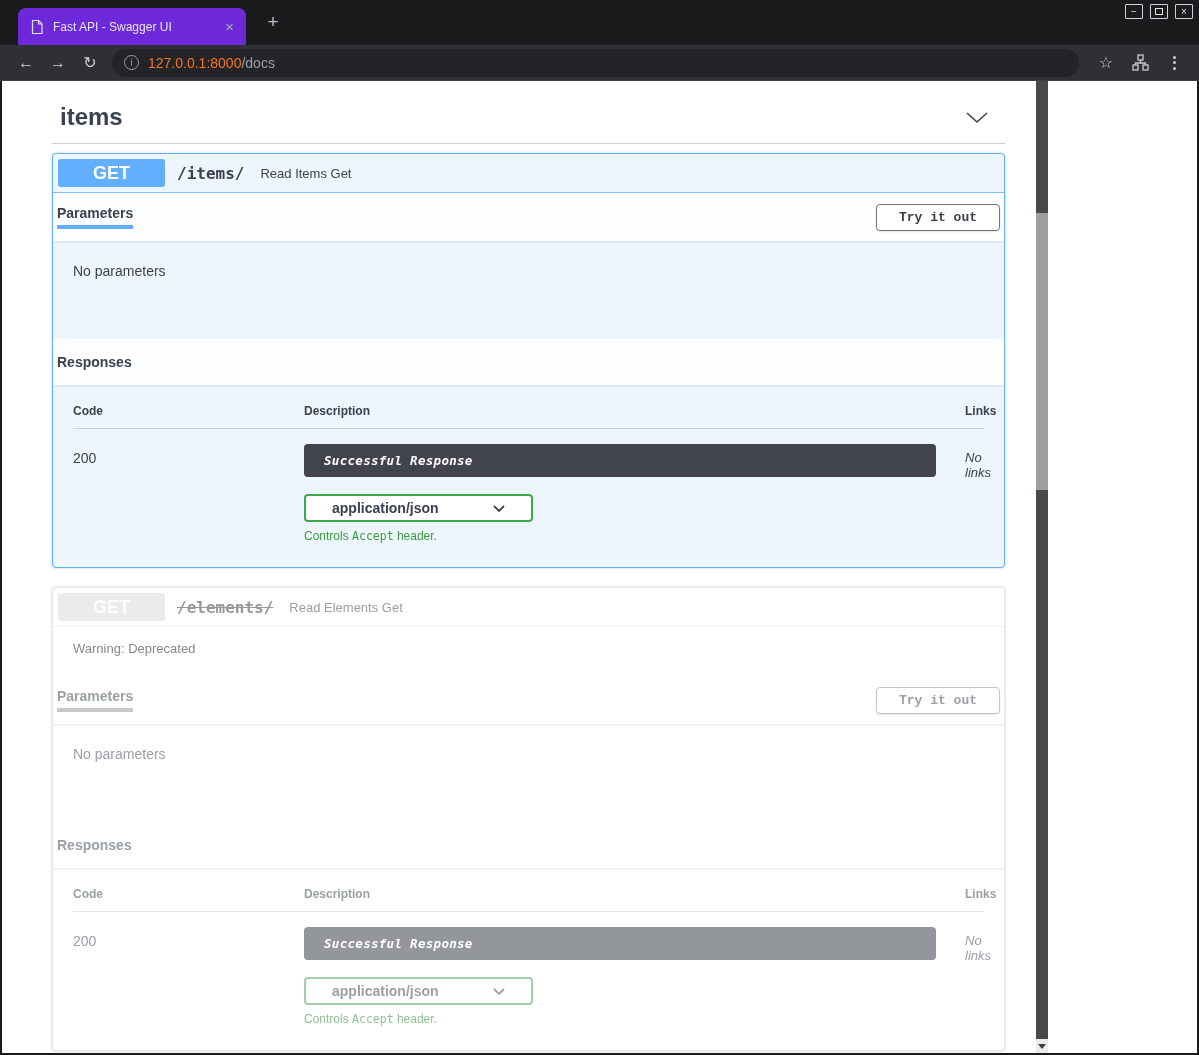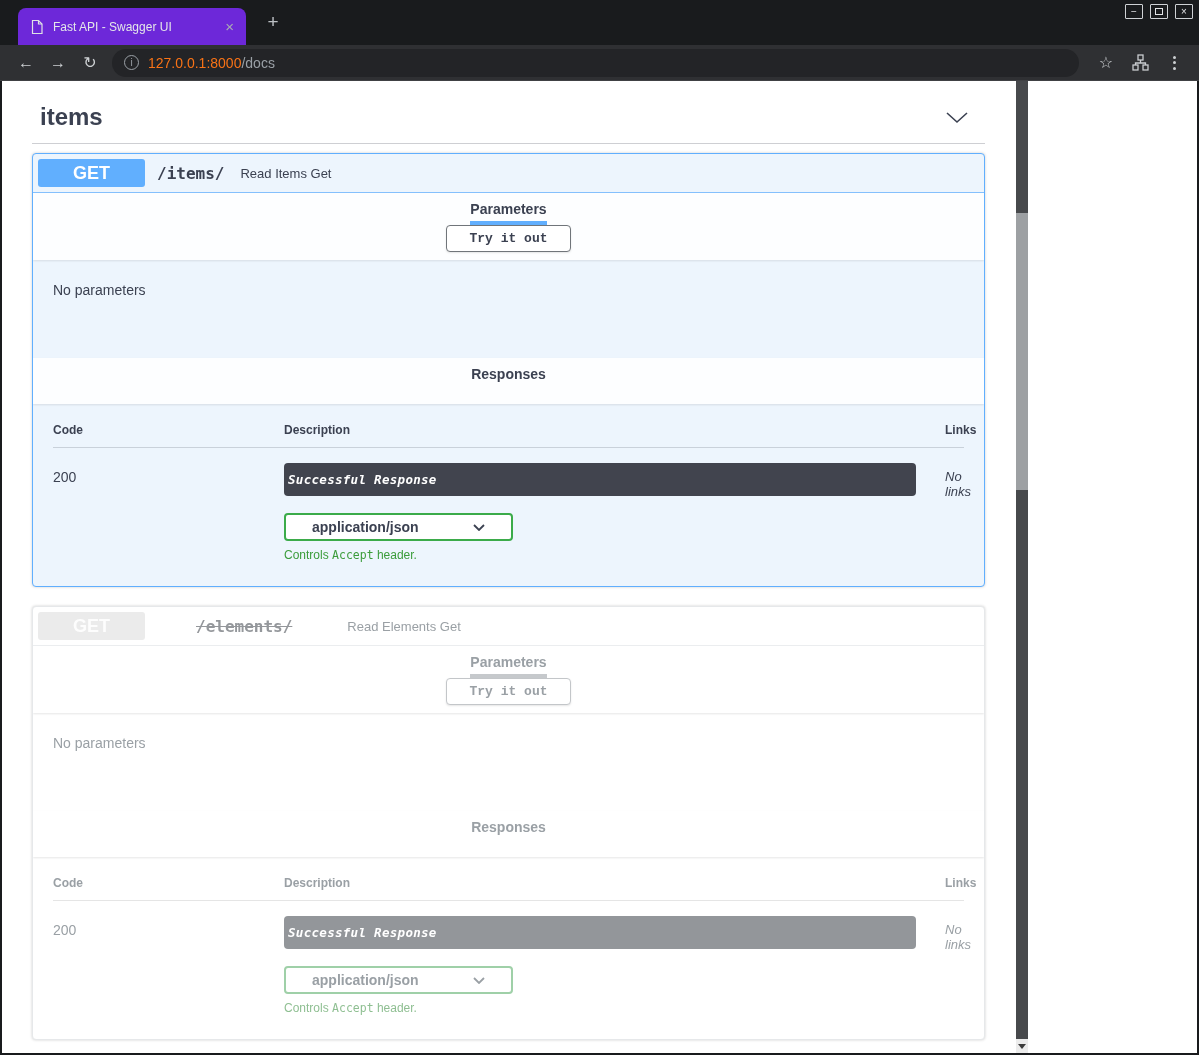--- a/index.html
+++ b/index.html
@@ -31,49 +31,49 @@
   .url-origin { font-size:14px; color:#f97316; }
   .url-path { font-size:14px; color:#9aa0a6; }
   .tb-right { display:flex; align-items:center; gap:0; }
   .tb-btn { width:34px; display:flex; align-items:center; justify-content:center; color:#cdd0d3; font-size:16px; }
   .kebab { display:flex; flex-direction:column; gap:2.5px; }
   .kebab i { width:3px; height:3px; border-radius:50%; background:#cdd0d3; display:block; }
 
   
   .page-wrap { flex:1; display:flex; border-left:2px solid #191b1d; border-right:2px solid #191b1d;
                border-bottom:2px solid #191b1d; background:#fff; }
-  .page { width:1014px; background:#fff; overflow:hidden; }
+  .page { width:1014px; background:#fff; overflow:hidden;margin-left:20px; }
   .swagger { padding:16px 31px 0 30px; color:var(--text-primary, #3b4151); }
 
   .tag-header { display:flex; justify-content:space-between; align-items:center;
                 padding:6px 10px 12px 8px; border-bottom:1px solid rgba(59,65,81,.25); }
   .tag-header h3 { font-size:24px; font-weight:bold; color:var(--text-primary, #3b4151); }
   .tag-chevron { display:inline-flex; margin-right:6px; }
 
   .opblock { border-radius:4px; margin-top:9px; box-shadow:0 0 3px rgba(0,0,0,.19); overflow:hidden; }
   .opblock.get { border:1px solid var(--get-blue, #61affe); background:var(--get-bg, #edf5fd); }
   .opblock.deprecated { border:1px solid #e6e8ea; background:#fff; margin-top:19px; }
 
   .op-summary { display:flex; align-items:center; padding:5px; }
   .get .op-summary { border-bottom:1px solid rgba(97,175,254,.75); }
-  .deprecated .op-summary { border-bottom:1px solid #eceef0;gap:39px; }
+  .deprecated .op-summary { border-bottom:1px solid #eceef0; }
   .method-badge { min-width:107px; height:28px; border-radius:3px; color:#fff; font-weight:bold;
                   font-size:18px; display:inline-flex; align-items:center; justify-content:center; }
   .get .method-badge { background:var(--get-blue, #61affe); }
   .deprecated .method-badge { background:#ebebeb; color:#fdfdfd; }
   .op-path { font-family:"DejaVu Sans Mono", monospace; font-weight:bold; font-size:16px;
              color:var(--text-primary, #3b4151); margin-left:12px; }
   .deprecated .op-path { color:#94979b; text-decoration:line-through; }
   .op-desc { font-size:13px; margin-left:16px; color:var(--text-primary, #3b4151); }
   .deprecated .op-desc { color:var(--deprecated-text, #9aa0a5); }
 
   .dep-warning { padding:14px 20px 20px; font-size:13px; color:#84878b; }
 
   .section-header { min-height:48px; background:rgba(255,255,255,.85); box-shadow:0 1px 2px rgba(0,0,0,.1);
-                    display:flex; justify-content:space-between; align-items:center; padding:8px 20px;flex-direction:column; }
+                    display:flex; justify-content:space-between; align-items:center; padding:8px 4px; }
   .sec-title { font-size:14px; font-weight:bold; color:var(--text-primary, #3b4151); }
   .deprecated .sec-title { color:var(--deprecated-text, #9aa0a5); }
   .params-title { position:relative; padding-bottom:8px; }
   .params-title:after { content:""; position:absolute; left:0; bottom:0; width:100%; height:4px;
                         background:var(--get-blue, #61affe); }
   .deprecated .params-title:after { background:#c6c9cc; }
   .tryout { height:27px; padding:0 22px; font-size:13px; font-weight:bold; font-family:Liberation Mono, monospace;
             color:var(--text-primary, #3b4151); background:#fff; border:1px solid #70757a; border-radius:4px;
             box-shadow:0 1px 2px rgba(0,0,0,.1); }
   .deprecated .tryout { color:var(--deprecated-text, #9aa0a5); border-color:#c3c6c9; }
@@ -82,21 +82,21 @@
   .deprecated .params-body { color:var(--deprecated-text, #9aa0a5); }
   .resp-strip { min-height:46px; }
 
   .responses-body { padding:19px 20px 24px; }
   .rt-head { display:grid; grid-template-columns:231px 661px 1fr; font-size:12px; font-weight:bold;
              color:var(--text-primary, #3b4151); padding-bottom:10px; border-bottom:1px solid rgba(59,65,81,.2); }
   .deprecated .rt-head { color:var(--deprecated-text, #9aa0a5); border-bottom-color:rgba(0,0,0,.1); }
   .rt-row { display:grid; grid-template-columns:231px 661px 1fr; padding-top:15px; }
   .col-code { font-size:14px; color:var(--text-primary, #3b4151); padding-top:6px; }
   .deprecated .col-code { color:var(--deprecated-text, #9aa0a5); }
-  .resp-box { width:632px; background:var(--dark-response, #41444e); border-radius:4px; padding:9px 4px;
+  .resp-box { width:632px; background:var(--dark-response, #41444e); border-radius:4px; padding:9px 20px;
               color:#fff; font-family:"DejaVu Sans Mono", monospace; font-size:12.5px; font-style:italic;
               font-weight:bold; letter-spacing:.3px; }
   .deprecated .resp-box { background:var(--deprecated-response, #93969a); }
   .ct-select { width:229px; height:28px; margin-top:17px; background:#fff; border:2px solid var(--green-border, #3bab4a);
                border-radius:4px; display:flex; align-items:center; justify-content:space-between;
                padding:0 26px; font-size:14px; font-weight:bold; color:var(--text-primary, #3b4151); }
   .deprecated .ct-select { border-color:#9fd0a8; color:var(--deprecated-text, #9aa0a5); }
   .ct-hint { margin-top:7px; font-size:12px; color:var(--green-text, #3b9c3b); }
   .ct-hint code { font-family:"DejaVu Sans Mono", monospace; font-size:11.5px; }
   .deprecated .ct-hint { color:#8fbf92; }
@@ -219,20 +219,21 @@
             </div>
           </div>
         </div>
 
         <div class="opblock deprecated">
           <div class="op-summary">
             <span class="method-badge">GET</span>
             <span class="op-path">/elements/</span>
             <span class="op-desc">Read Elements Get</span>
           </div>
+          <div class="dep-warning">Warning: Deprecated</div>
           <div class="section-header">
             <span class="sec-title params-title">Parameters</span>
             <button class="tryout">Try it out</button>
           </div>
           <div class="params-body">
             <span>No parameters</span>
           </div>
           <div class="section-header resp-strip">
             <span class="sec-title">Responses</span>
           </div>

